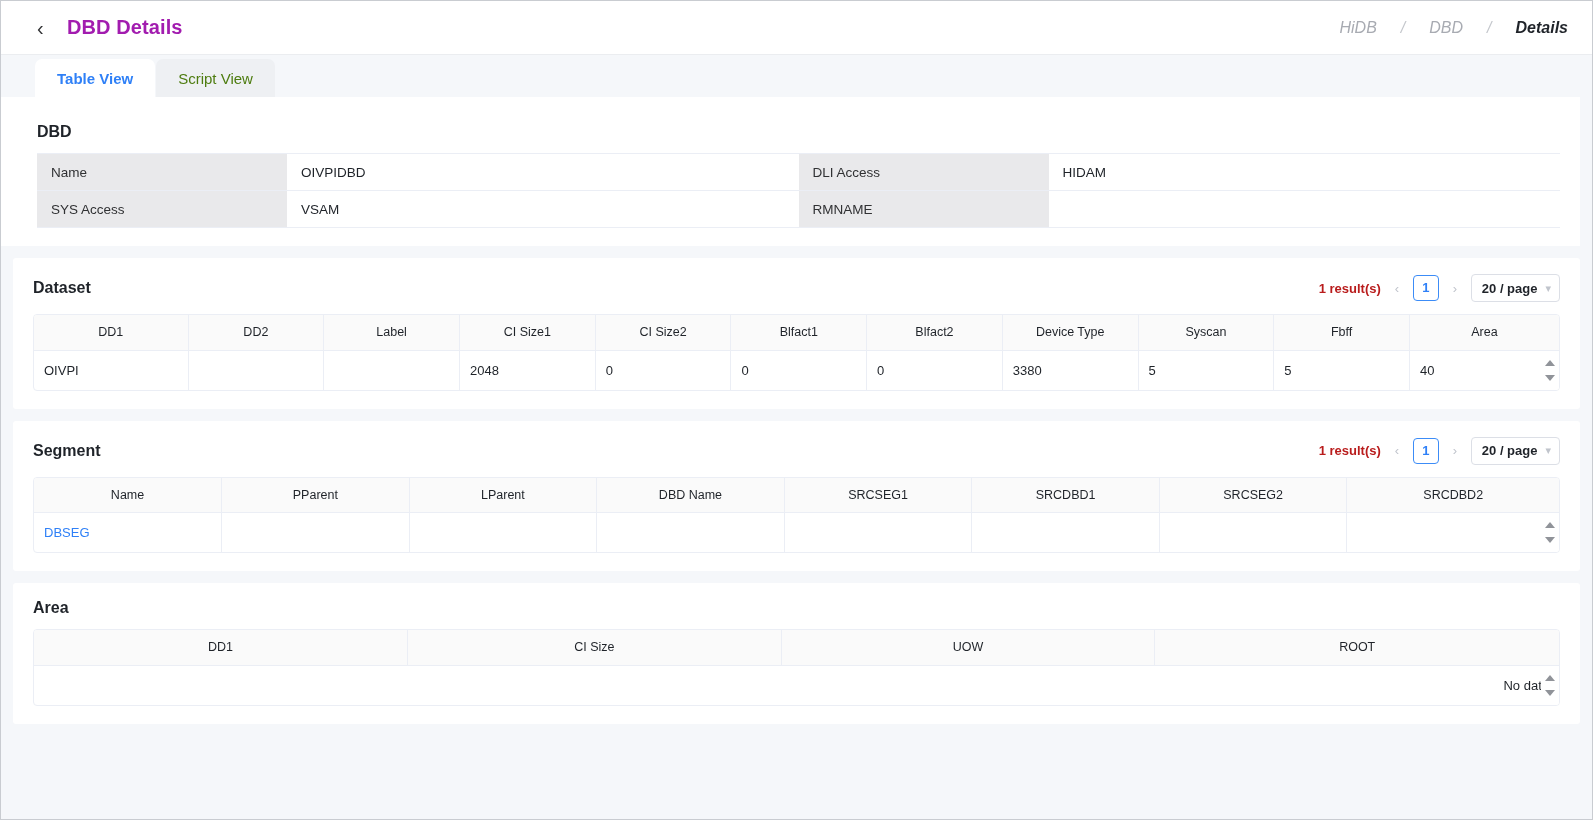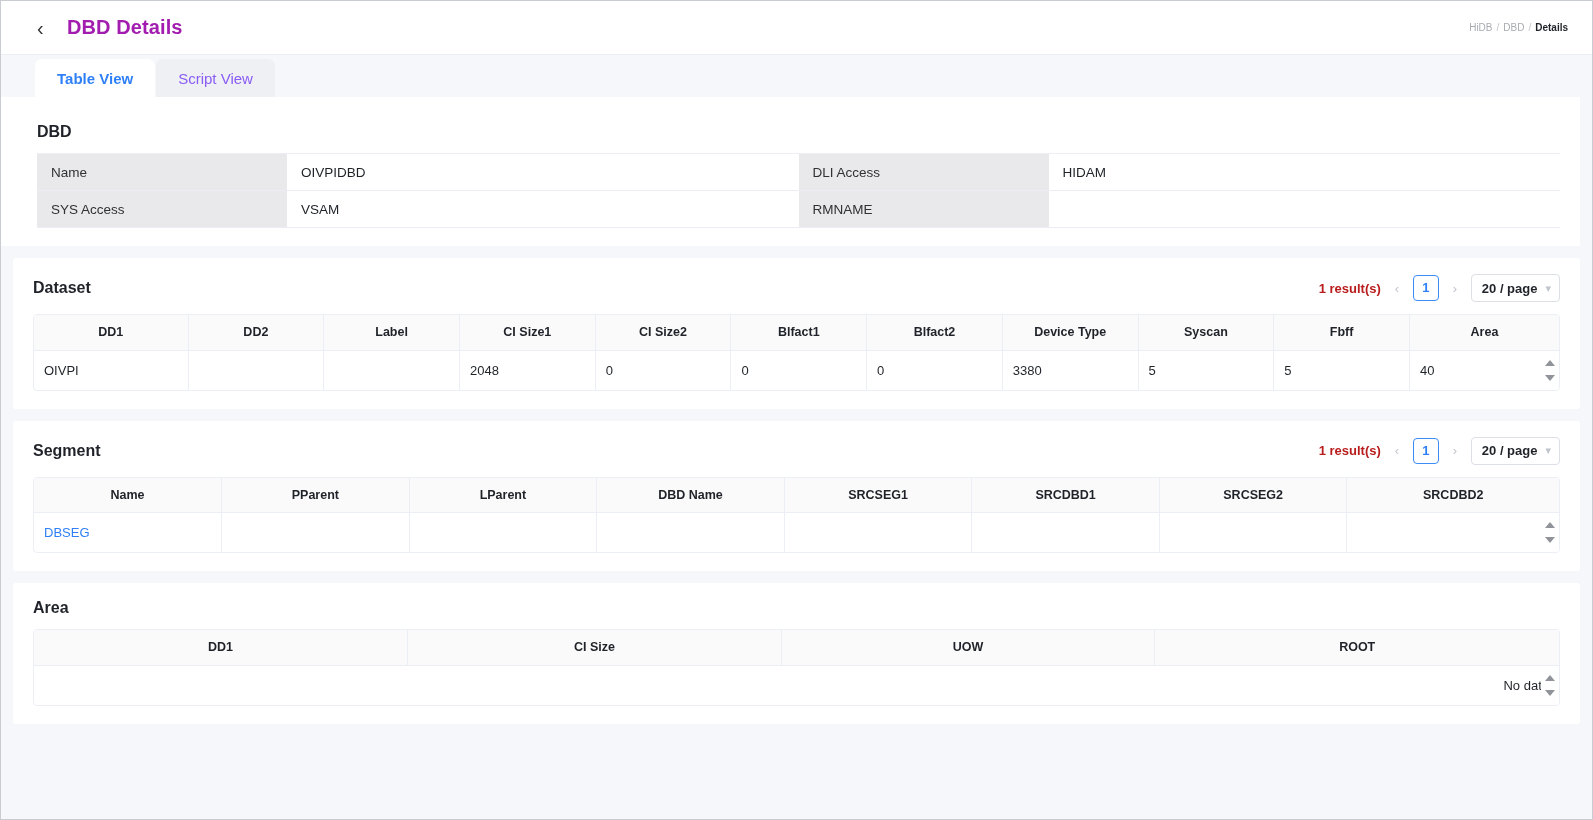--- a/index.html
+++ b/index.html
@@ -40,43 +40,44 @@
   .page-title {
     font-size: 20px;
     font-weight: bold;
     color: #a21caf;
     letter-spacing: .1px;
   }
   .breadcrumb {
     margin-left: auto;
     display: flex;
     align-items: center;
-    font-size: 10px;
+    font-size: 16px;
     color: #a8abb2;
-    gap: 4px;
+    gap: 24px;
+    font-style: italic;
   }
   .breadcrumb .crumb { color: #a8abb2; cursor: pointer; }
   .breadcrumb .sep { color: #c4c7cc; }
   .breadcrumb .crumb.current { color: #1f2329; font-weight: bold; cursor: default; }
 
   
   .tabs-bar {
     height: 42px;
     padding-left: 34px;
     display: flex;
     align-items: flex-end;
     background: #f5f7fa;
   }
   .tab {
     height: 38px;
     padding: 0 22px;
     display: flex;
     align-items: center;
     font-size: 15px;
-    color: #8b5cf6;
+    color: #4d7c0f;
     background: #eef0f3;
     border-radius: 7px 7px 0 0;
     cursor: pointer;
     margin-right: 1px;
   }
   .tab.active {
     background: #ffffff;
     color: #2f80f7;
     font-weight: bold;
   }
@@ -191,21 +192,21 @@
   table.grid {
     width: 100%;
     border-collapse: collapse;
     table-layout: fixed;
     font-size: 13px;
   }
   table.grid thead th {
     height: 35px;
     background: #fafafa;
     color: #1f2329;
-    font-weight: bold;
+    font-weight: normal;
     font-size: 12.5px;
     text-align: center;
     border-right: 1px solid #ebeef5;
     border-bottom: 1px solid #ebeef5;
     white-space: nowrap;
     padding: 0 6px;
   }
   table.grid thead th:last-child { border-right: none; }
   table.grid tbody td {
     height: 37px;

